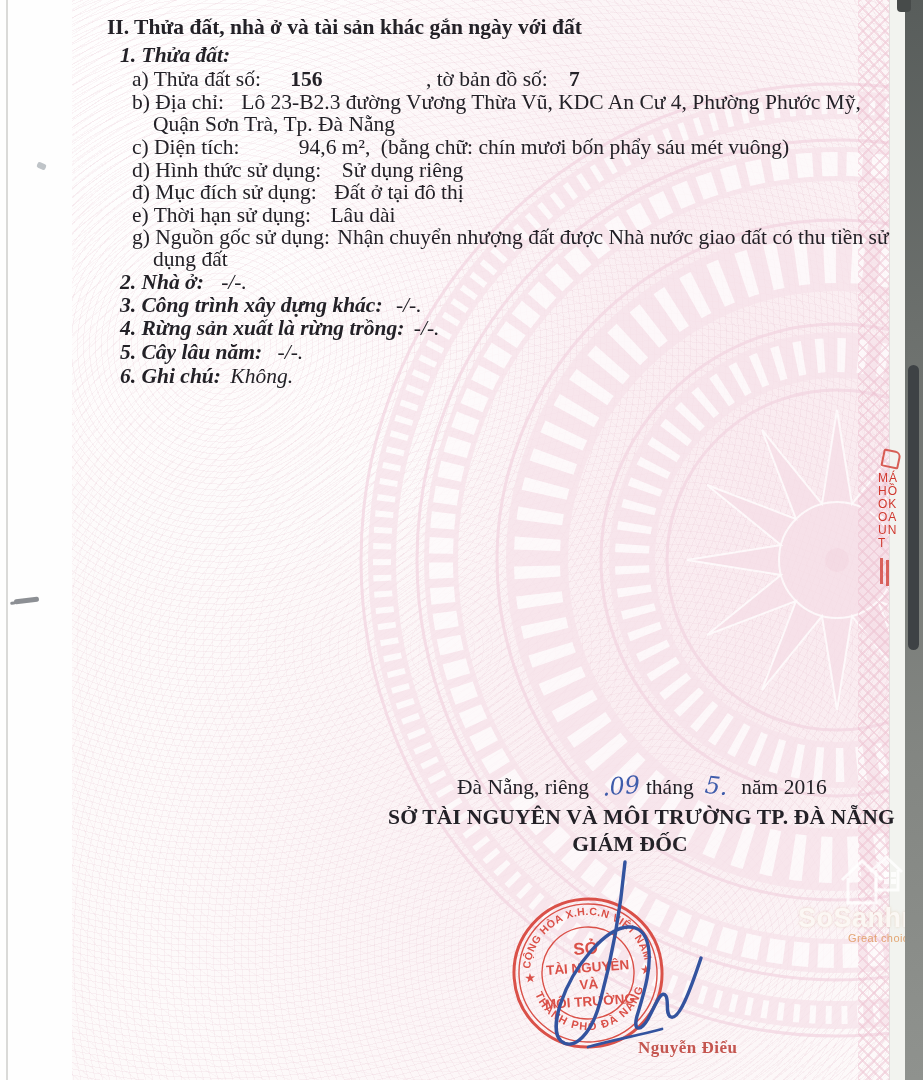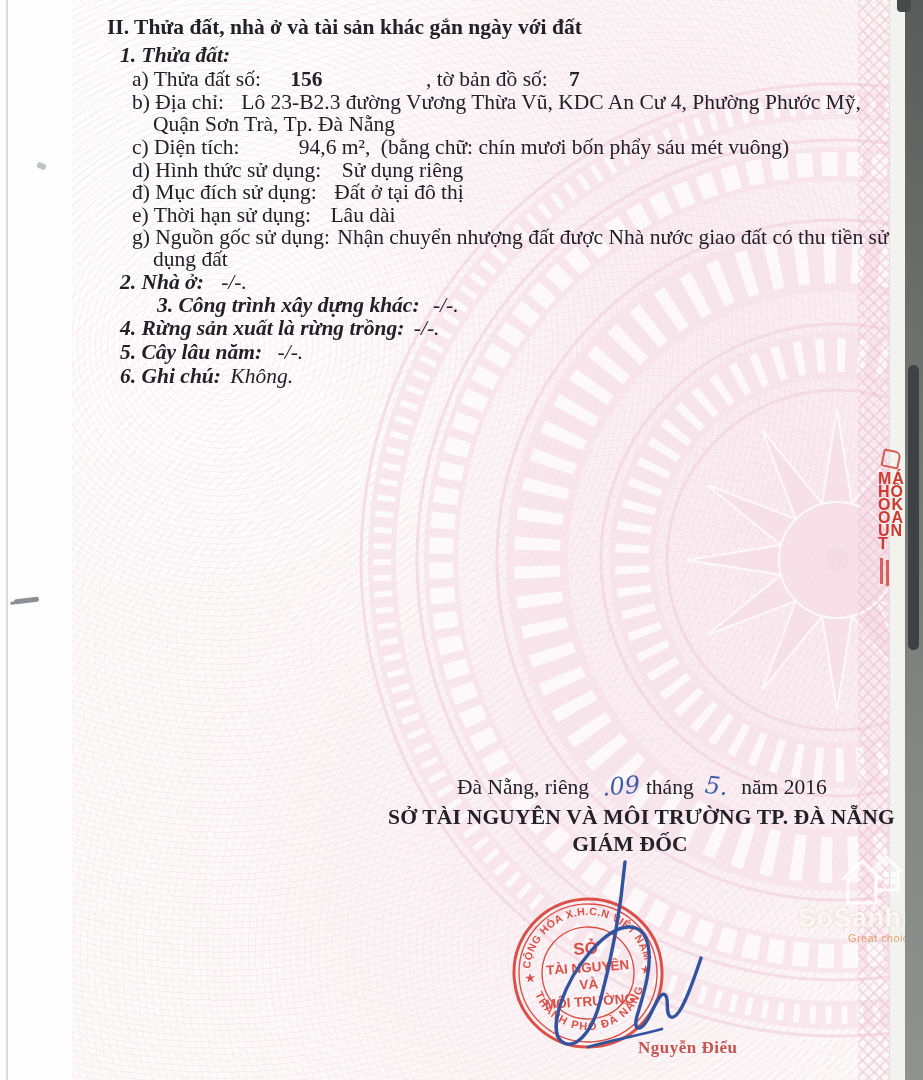--- a/index.html
+++ b/index.html
@@ -58,21 +58,21 @@
   .sig{position:absolute;inset:0;pointer-events:none;}
   
   .wm-brand{position:absolute;left:726px;top:903px;font-family:"Liberation Sans",sans-serif;
       font-weight:bold;font-size:27px;letter-spacing:.5px;color:rgba(252,249,246,.95);
       text-shadow:0 0 3px rgba(205,160,120,.35);white-space:nowrap;}
   .wm-tag{position:absolute;left:776px;top:932px;font-family:"Liberation Sans",sans-serif;
       font-size:11px;letter-spacing:.4px;color:rgba(222,146,84,.8);white-space:nowrap;}
   .wm-houses{position:absolute;left:768px;top:848px;}
   
   .edge-frag{position:absolute;left:806px;top:472px;width:18px;color:#d0392f;
-      font-family:"Liberation Sans",sans-serif;font-weight:bold;font-size:16px;
+      font-family:"Liberation Sans",sans-serif;font-weight:normal;font-size:12px;
       line-height:13px;letter-spacing:1px;}
   .edge-frag-mark{position:absolute;left:810px;top:450px;width:14px;height:14px;
       border:2px solid #d0392f;border-radius:2px 6px 2px 2px;opacity:.8;transform:rotate(12deg);}
   .edge-frag-bar{position:absolute;left:808px;top:558px;width:3px;height:26px;background:#d0392f;
       opacity:.75;box-shadow:6px 2px 0 #d0392f;}
 </style>
 </head>
 <body>
 
 <div class="scan">
@@ -159,21 +159,21 @@
       <span style="margin-left:2px;">Nhận chuyển nhượng đất được Nhà nước giao đất có thu tiền sử</span>
     </div>
     <div class="t" style="left:81px;top:248px;">
       <span>dụng đất</span>
     </div>
 
     <div class="t" style="left:48px;top:271px;">
       <span class="b i">2. Nhà ở:</span>
       <span class="i" style="margin-left:12px;">-/-.</span>
     </div>
-    <div class="t" style="left:48px;top:294px;margin-left:37px;">
+    <div class="t" style="left:48px;top:294px;">
       <span class="b i">3. Công trình xây dựng khác:</span>
       <span class="i" style="margin-left:8px;">-/-.</span>
     </div>
     <div class="t" style="left:48px;top:317px;">
       <span class="b i">4. Rừng sản xuất là rừng trồng:</span>
       <span class="i" style="margin-left:4px;">-/-.</span>
     </div>
     <div class="t" style="left:48px;top:341px;">
       <span class="b i">5. Cây lâu năm:</span>
       <span class="i" style="margin-left:10px;">-/-.</span>

